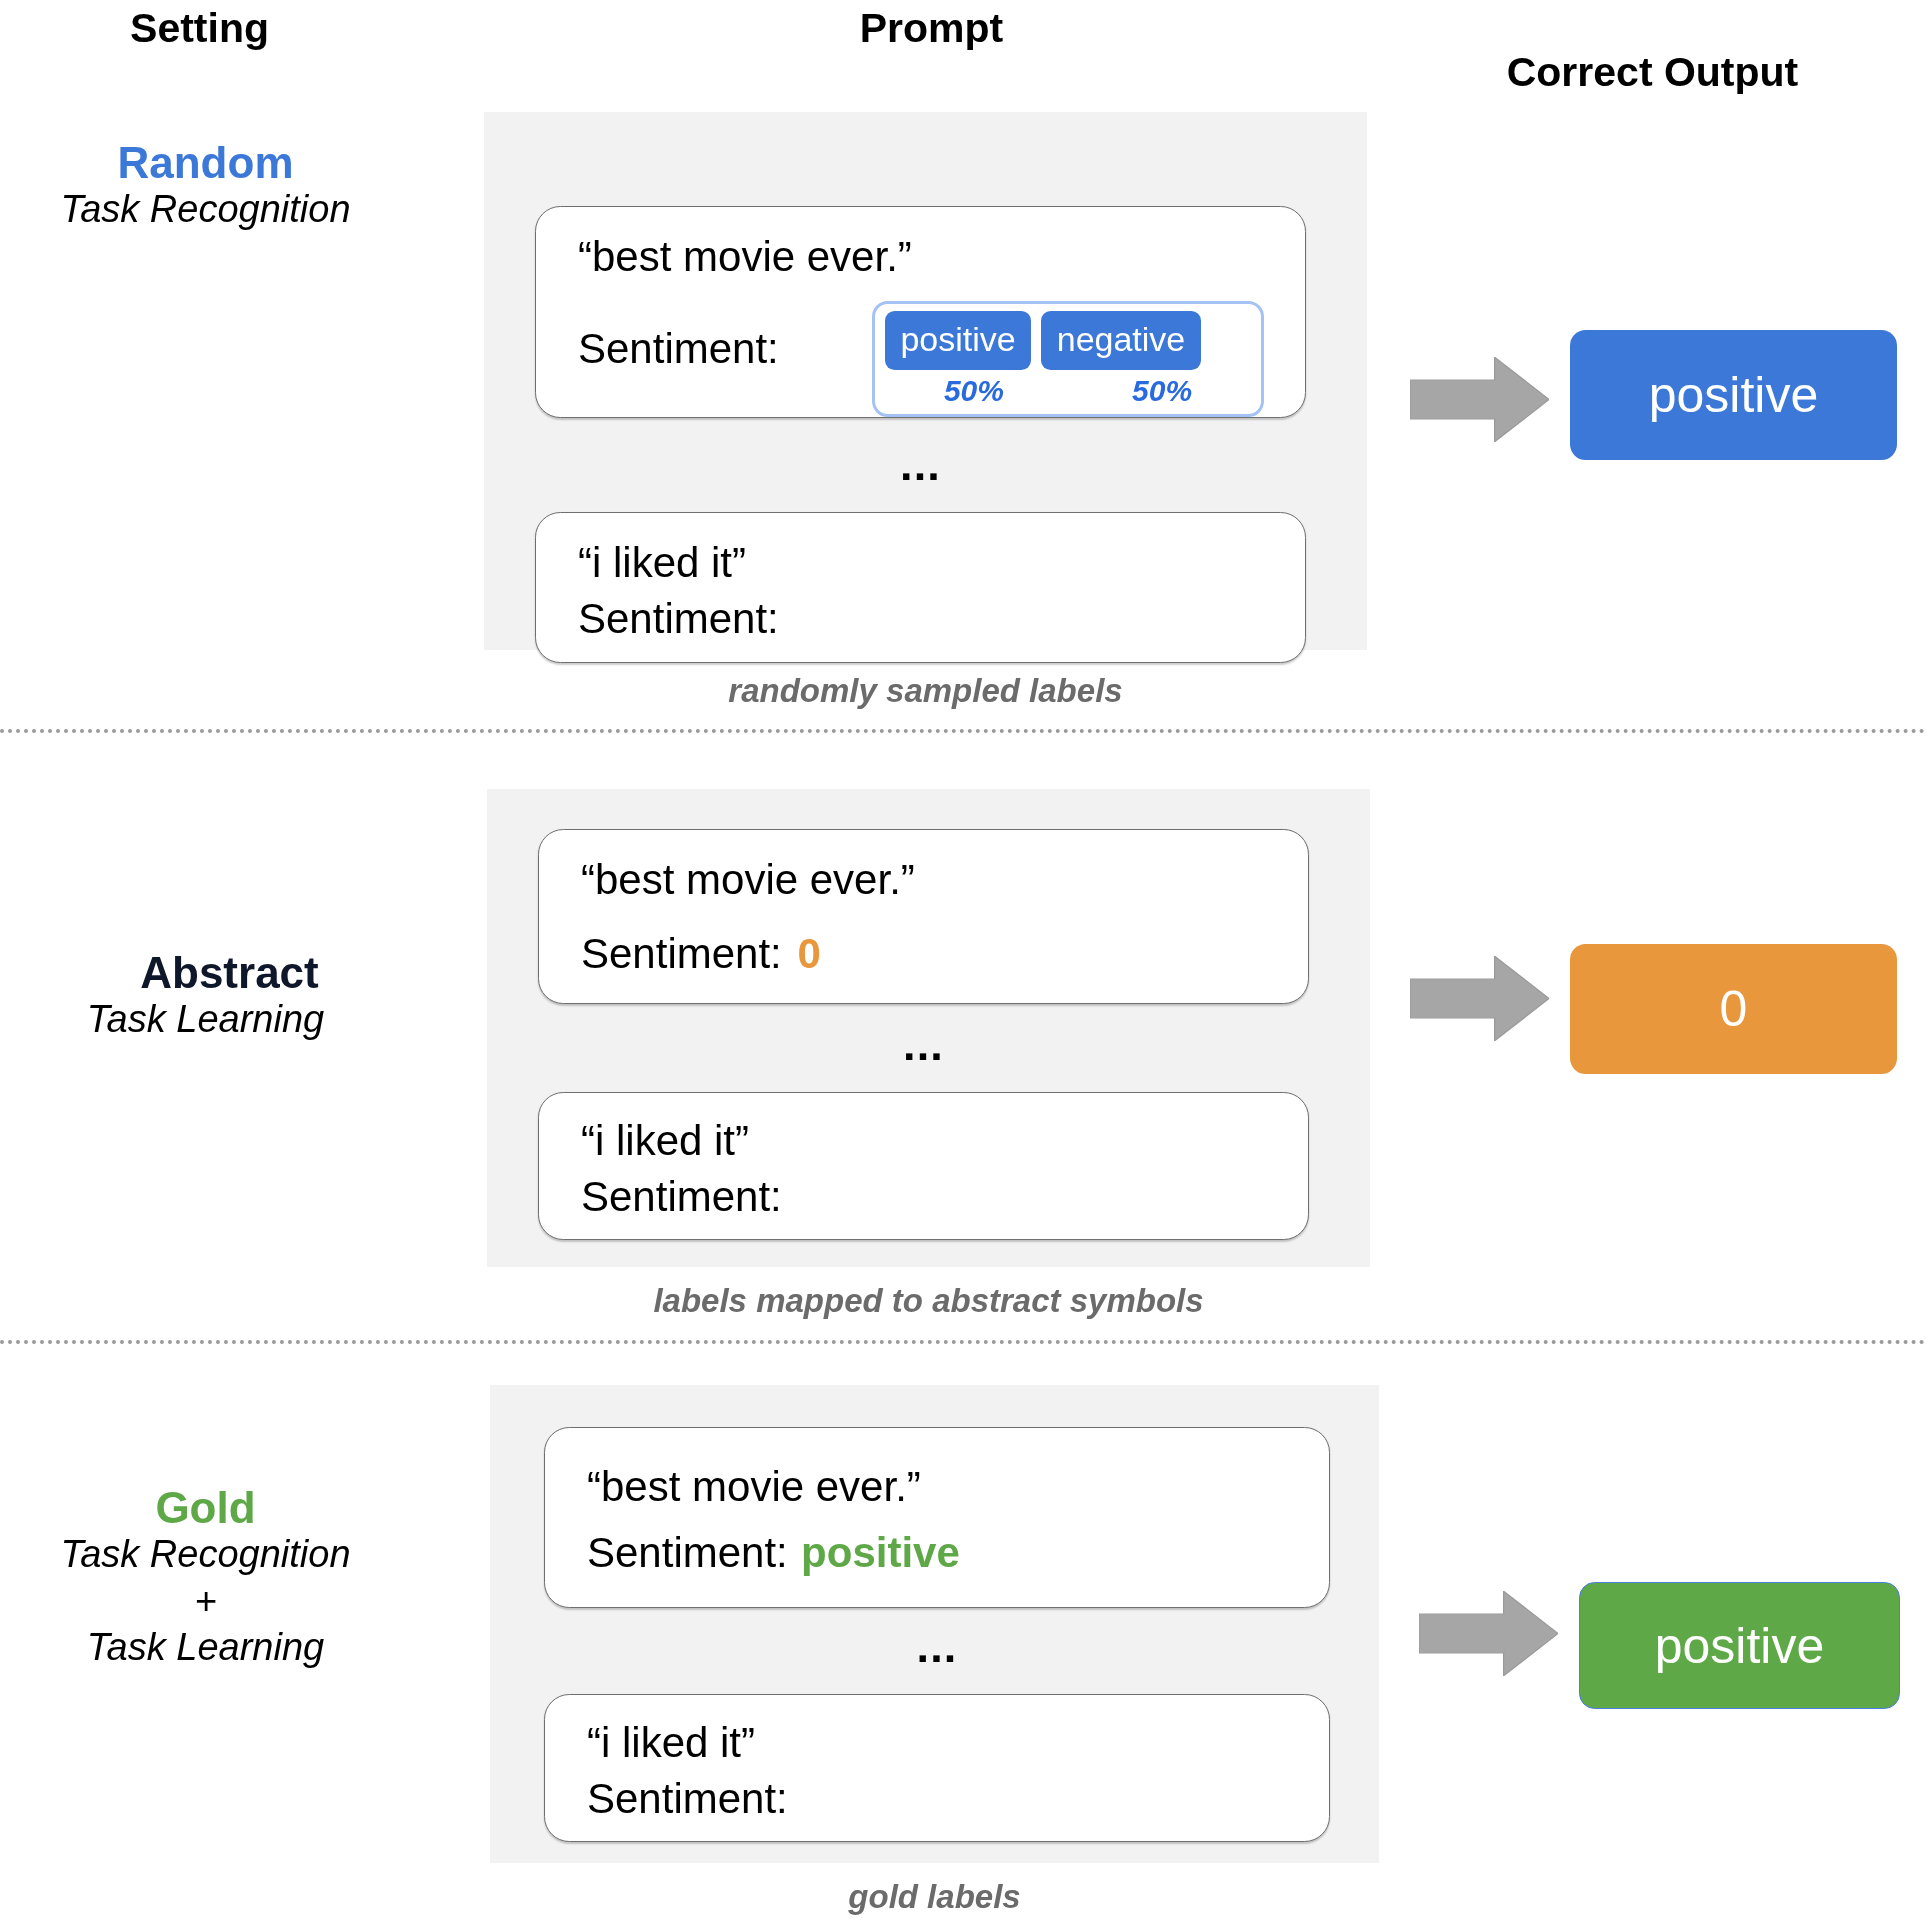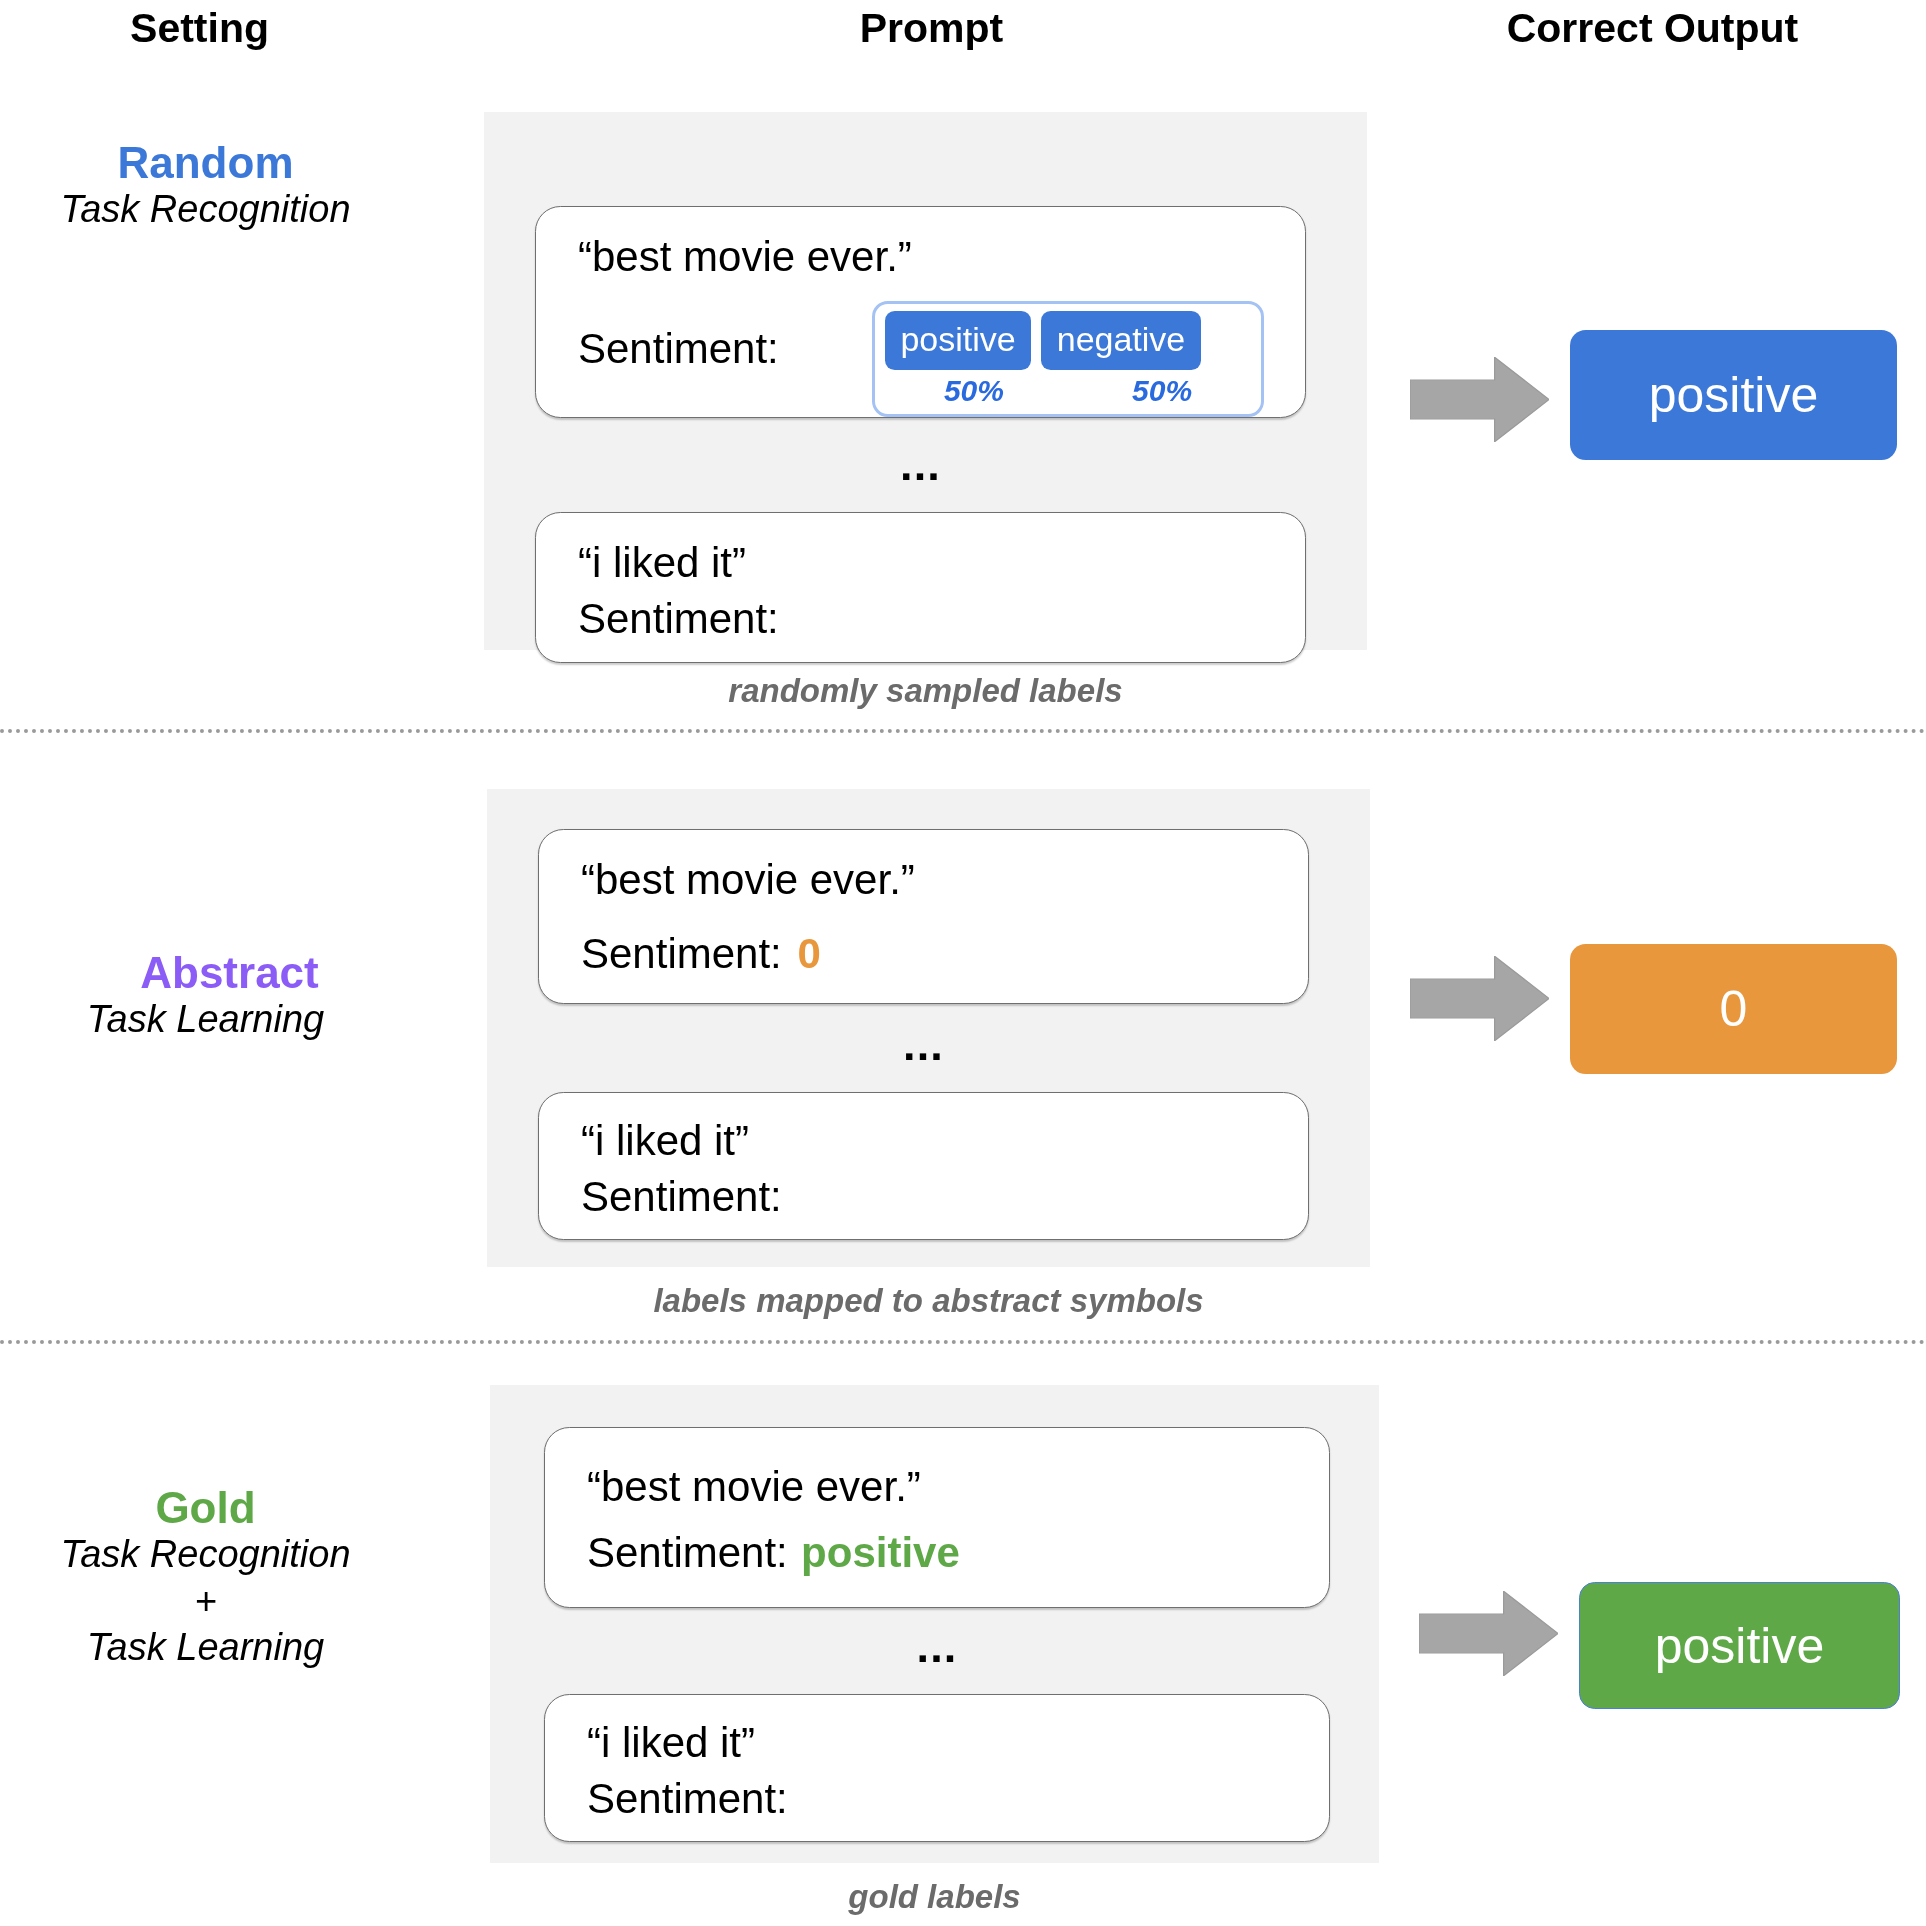--- a/index.html
+++ b/index.html
@@ -25,42 +25,42 @@
     position: absolute;
     font-size: 41px;
     font-weight: bold;
     text-align: center;
     white-space: nowrap;
     color: #000;
     top: 4.8px;
   }
   .col-header.setting { left: 0;    width: 399px; }
   .col-header.prompt  { left: 484px; width: 895px; }
-  .col-header.output  { left: 1379px; width: 547px; }
+  .col-header.output  { left: 1379px; width: 547px; margin-top: 44px; }
 
   
   .row { position: absolute; left: 0; width: 1926px; }
   .row-random   { top: 67px;  height: 659px; }
   .row-abstract { top: 756px; height: 581px; }
   .row-gold     { top: 1370px; height: 556px; }
 
   
   .setting-cell {
     position: absolute;
     left: 0; width: 411px;
     text-align: center;
   }
   .setting-title {
     font-size: 44px;
     font-weight: bold;
     line-height: 1.05;
     white-space: nowrap;
   }
   .setting-title.blue   { color: #3C78D8; }
-  .setting-title.orange { color: #8b5cf6; margin-left: 48px; }
+  .setting-title.orange { color: #0f172a; margin-left: 48px; }
   .setting-title.green  { color: #5FA848; }
   .setting-sub {
     font-size: 38px;
     font-style: italic;
     line-height: 1.22;
     color: #000;
     white-space: nowrap;
   }
   .setting-plus {
     font-size: 38px;

